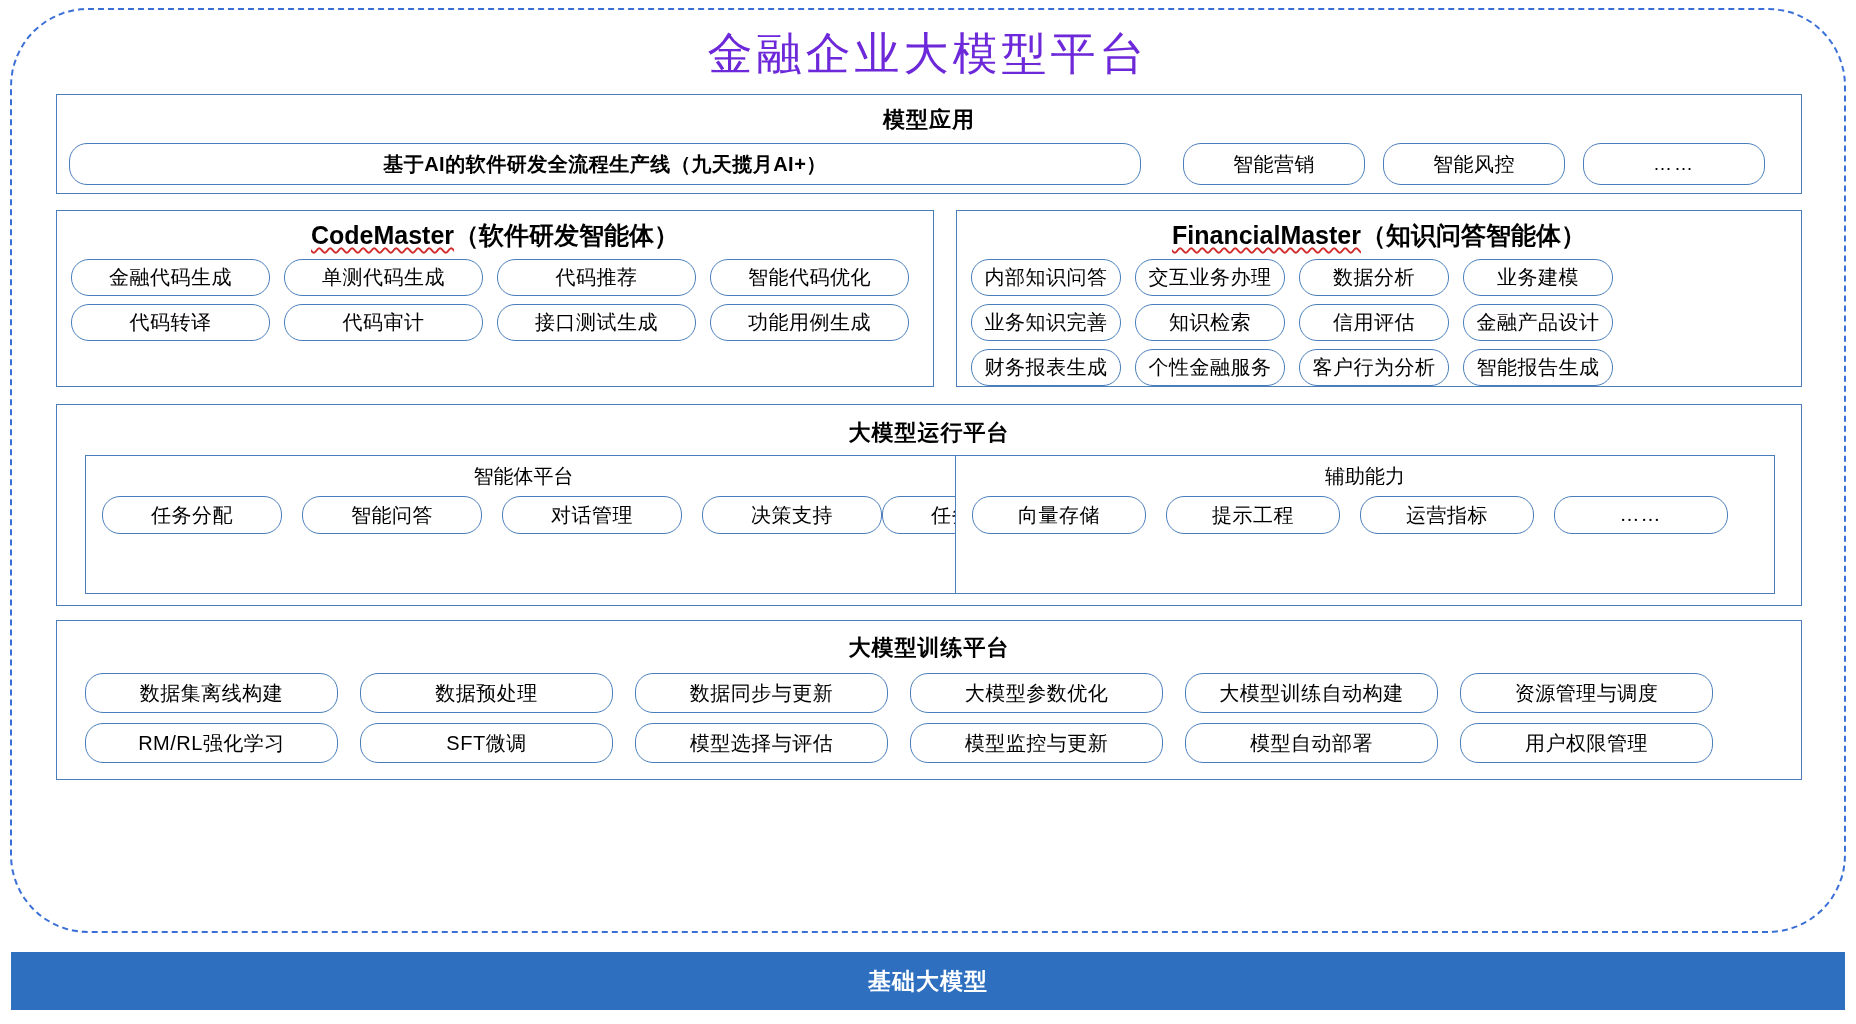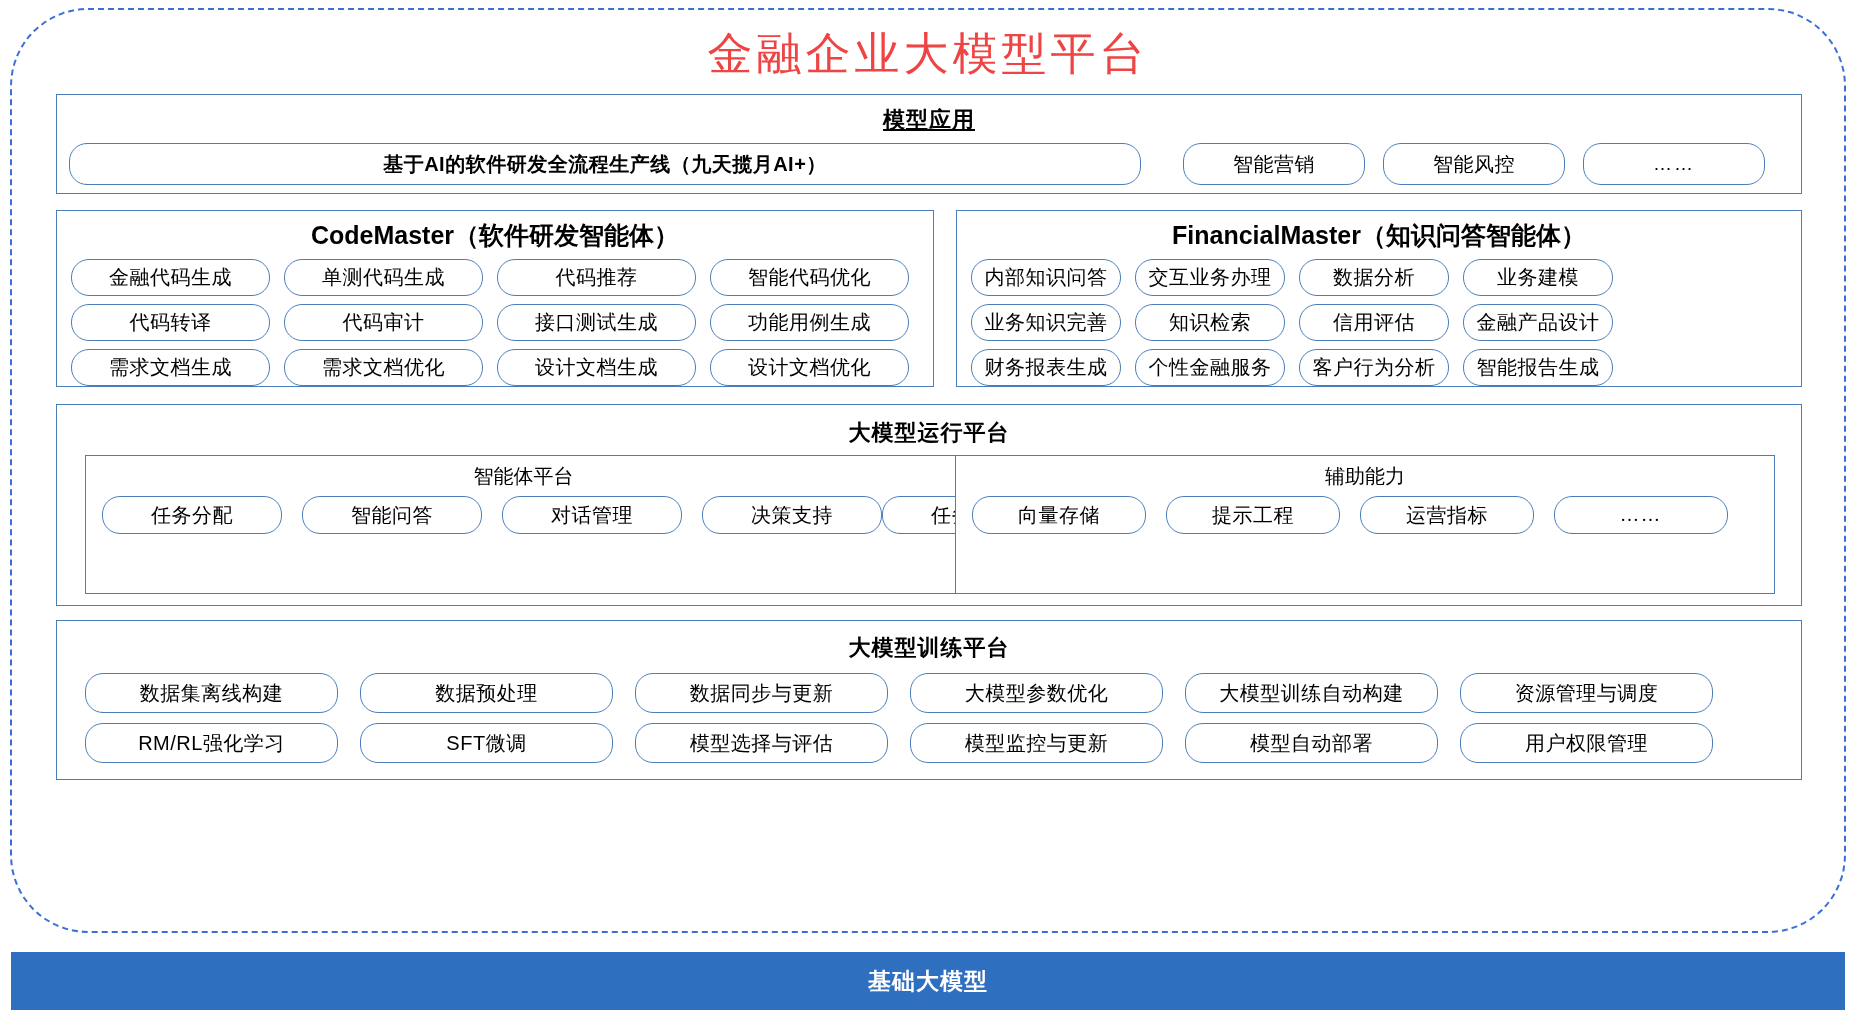--- a/index.html
+++ b/index.html
@@ -37,21 +37,21 @@
   .main-title {
     position: absolute;
     left: 0;
     top: 24px;
     width: 100%;
     text-align: center;
     font-family: Liberation Sans, sans-serif;
     font-size: 45px;
     font-weight: 400;
     letter-spacing: 4px;
-    color: #ef4444;
+    color: #6d28d9;
     white-space: nowrap;
   }
 
   
   .section {
     position: absolute;
     box-sizing: border-box;
     border: 1.4px solid #4a7ebb;
     background: #ffffff;
   }
@@ -97,21 +97,20 @@
     font-size: 19px;
     letter-spacing: 2px;
   }
 
   
   #sec-model-app {
     left: 56px;
     top: 94px;
     width: 1746px;
     height: 100px;
-    text-decoration: underline;
   }
   #sec-model-app .section-title {
     margin-top: 10px;
   }
   .app-row {
     position: absolute;
     left: 12px;
     top: 48px;
     width: 1722px;
     height: 42px;
@@ -148,20 +147,21 @@
     height: 177px;
   }
   .agent-title {
     margin-top: 8px;
     font-size: 25px;
     font-weight: bold;
     text-align: center;
     white-space: nowrap;
   }
   .spellcheck {
+    text-decoration: underline;
     text-decoration-color: #d22b2b;
     text-decoration-style: wavy;
     text-decoration-thickness: 1.5px;
     text-underline-offset: 3px;
   }
   .agent-grid {
     position: absolute;
     left: 14px;
     top: 48px;
     right: 14px;
@@ -275,26 +275,20 @@
         <div class="pill">金融代码生成</div>
         <div class="pill">单测代码生成</div>
         <div class="pill">代码推荐</div>
         <div class="pill">智能代码优化</div>
       </div>
       <div class="grid-row">
         <div class="pill">代码转译</div>
         <div class="pill">代码审计</div>
         <div class="pill">接口测试生成</div>
         <div class="pill">功能用例生成</div>
-      </div>
-      <div class="grid-row">
-        <div class="pill">需求文档生成</div>
-        <div class="pill">需求文档优化</div>
-        <div class="pill">设计文档生成</div>
-        <div class="pill">设计文档优化</div>
       </div>
     </div>
   </div>
 
   <div class="section" id="sec-financialmaster">
     <div class="agent-title">
       <span class="spellcheck">FinancialMaster</span><span>（知识问答智能体）</span>
     </div>
     <div class="agent-grid">
       <div class="grid-row">

